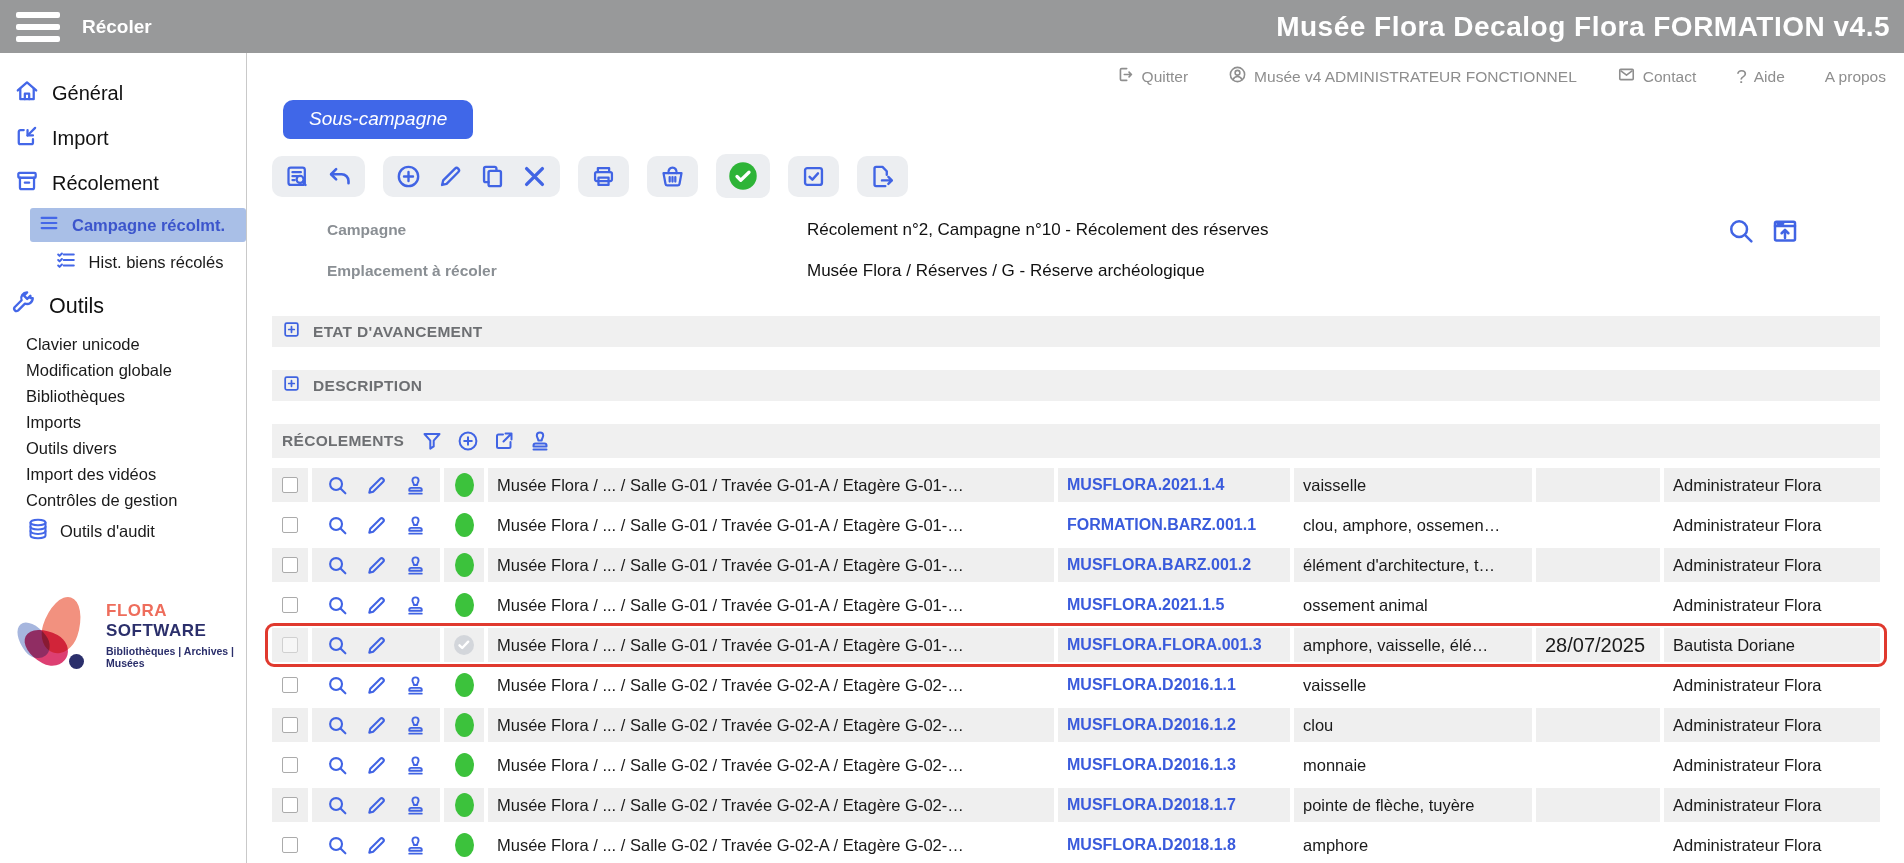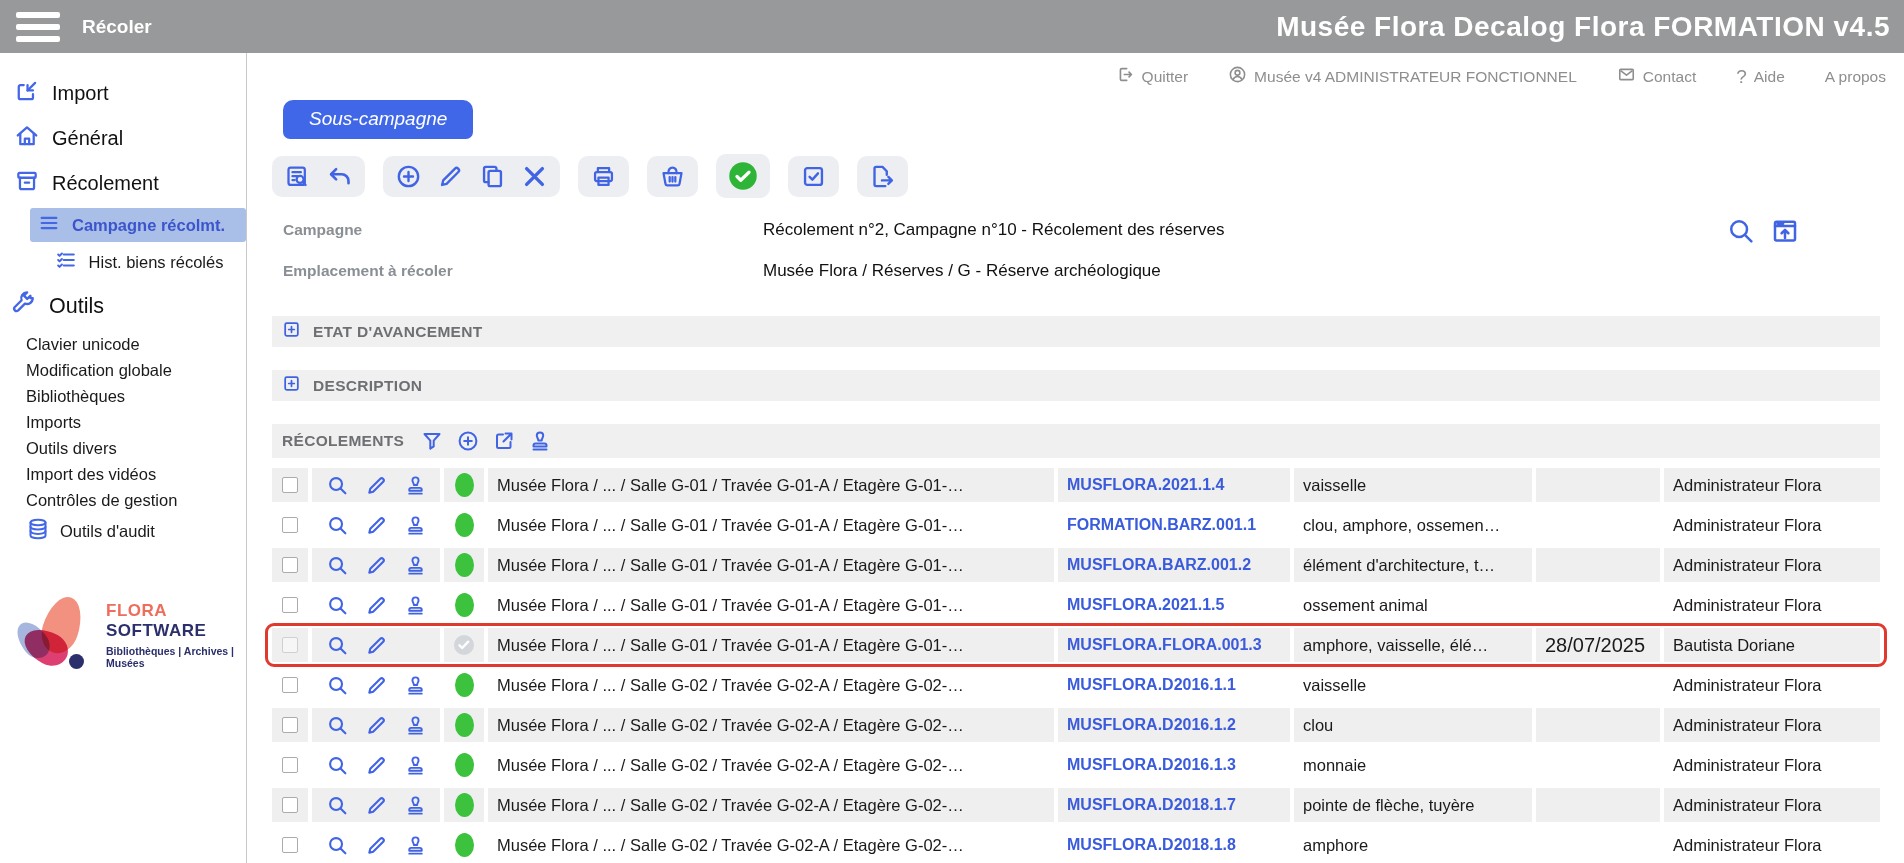--- a/index.html
+++ b/index.html
@@ -58,21 +58,21 @@
   .tab-row { padding-left:36px;font-style:italic; }
   .tab { display:inline-block; background:#4067e8; color:#fff; font-size:19px; padding:8px 26px 9px; border-radius:10px 10px 7px 7px; cursor:pointer; }
   .toolbar { display:flex; align-items:center; gap:18px; padding:15px 0 0 25px; }
   .tgroup { display:flex; align-items:center; gap:15px; background:#eceef1; border-radius:10px; padding:7px 12px; }
   .tbtn { display:flex; align-items:center; justify-content:center; cursor:pointer; color:#4164e4; }
   .ic { display:inline-block; }
 
   
   .fields { position:relative; padding:22px 0 0 36px; }
   .frow { display:flex; align-items:baseline; height:41px; }
-  .flabel { width:480px; font-size:15.5px; font-weight:bold; color:#8a8f94; }
+  .flabel { width:480px; font-size:15.5px; font-weight:bold; color:#8a8f94;margin-left:44px; }
   .fvalue { font-size:17px; color:#111; }
   .field-actions { position:absolute; right:104px; top:18px; display:flex; gap:14px; color:#4164e4; }
   .field-actions .tbtn { color:#4164e4; }
 
   
   .sections { padding:14px 24px 0 25px; }
   .secbar { display:flex; align-items:center; gap:12px; background:#f0f0f0; height:31px; padding:0 10px; margin-bottom:23px; cursor:pointer; }
   .secbar .ic { color:#3f63e0; }
   .sectitle { font-size:15.5px; font-weight:bold; color:#6d6f72; letter-spacing:.3px; }
   .listhead { display:flex; align-items:center; gap:12px; background:#f0f0f0; height:34px; padding:0 10px; margin-bottom:10px; }
@@ -111,36 +111,36 @@
   <div class="topbar-left-label">Récoler</div>
   <div class="topbar-title">Musée Flora Decalog Flora FORMATION v4.5</div>
 </div>
 
 <div class="shell">
 
   <div class="sidebar">
     <div class="nav-item">
       <span class="ic">
         <svg width="26" height="26" viewBox="0 0 24 24" fill="none" stroke="currentColor" stroke-width="2.1" stroke-linecap="round" stroke-linejoin="round">
+            <path d="M3.5 11.5L12 4l8.5 7.5"></path>
+            <path d="M5.8 10v9.5h12.4V10"></path>
+            <path d="M10 19.5v-5h4v5"></path>
+          </svg>
+      </span>
+      <span>Général</span>
+    </div>
+    <div class="nav-item">
+      <span class="ic">
+        <svg width="26" height="26" viewBox="0 0 24 24" fill="none" stroke="currentColor" stroke-width="2.1" stroke-linecap="round" stroke-linejoin="round">
             <path d="M19.5 4.5l-7 7"></path>
             <path d="M12.5 6.5v5h5"></path>
             <path d="M9 6.5H6A1.6 1.6 0 0 0 4.4 8.1V18A1.6 1.6 0 0 0 6 19.6h9.9a1.6 1.6 0 0 0 1.6-1.6v-3"></path>
           </svg>
       </span>
       <span>Import</span>
-    </div>
-    <div class="nav-item">
-      <span class="ic">
-        <svg width="26" height="26" viewBox="0 0 24 24" fill="none" stroke="currentColor" stroke-width="2.1" stroke-linecap="round" stroke-linejoin="round">
-            <path d="M3.5 11.5L12 4l8.5 7.5"></path>
-            <path d="M5.8 10v9.5h12.4V10"></path>
-            <path d="M10 19.5v-5h4v5"></path>
-          </svg>
-      </span>
-      <span>Général</span>
     </div>
     <div class="nav-item">
       <span class="ic">
         <svg width="26" height="26" viewBox="0 0 24 24" fill="none" stroke="currentColor" stroke-width="2.1" stroke-linecap="round" stroke-linejoin="round">
             <rect x="4" y="4.5" width="16" height="4.5" rx="1"></rect>
             <path d="M5.5 9v9a1.6 1.6 0 0 0 1.6 1.6h9.8a1.6 1.6 0 0 0 1.6-1.6V9"></path>
             <path d="M10 13.5h4"></path>
           </svg>
       </span>
       <span>Récolement</span>

